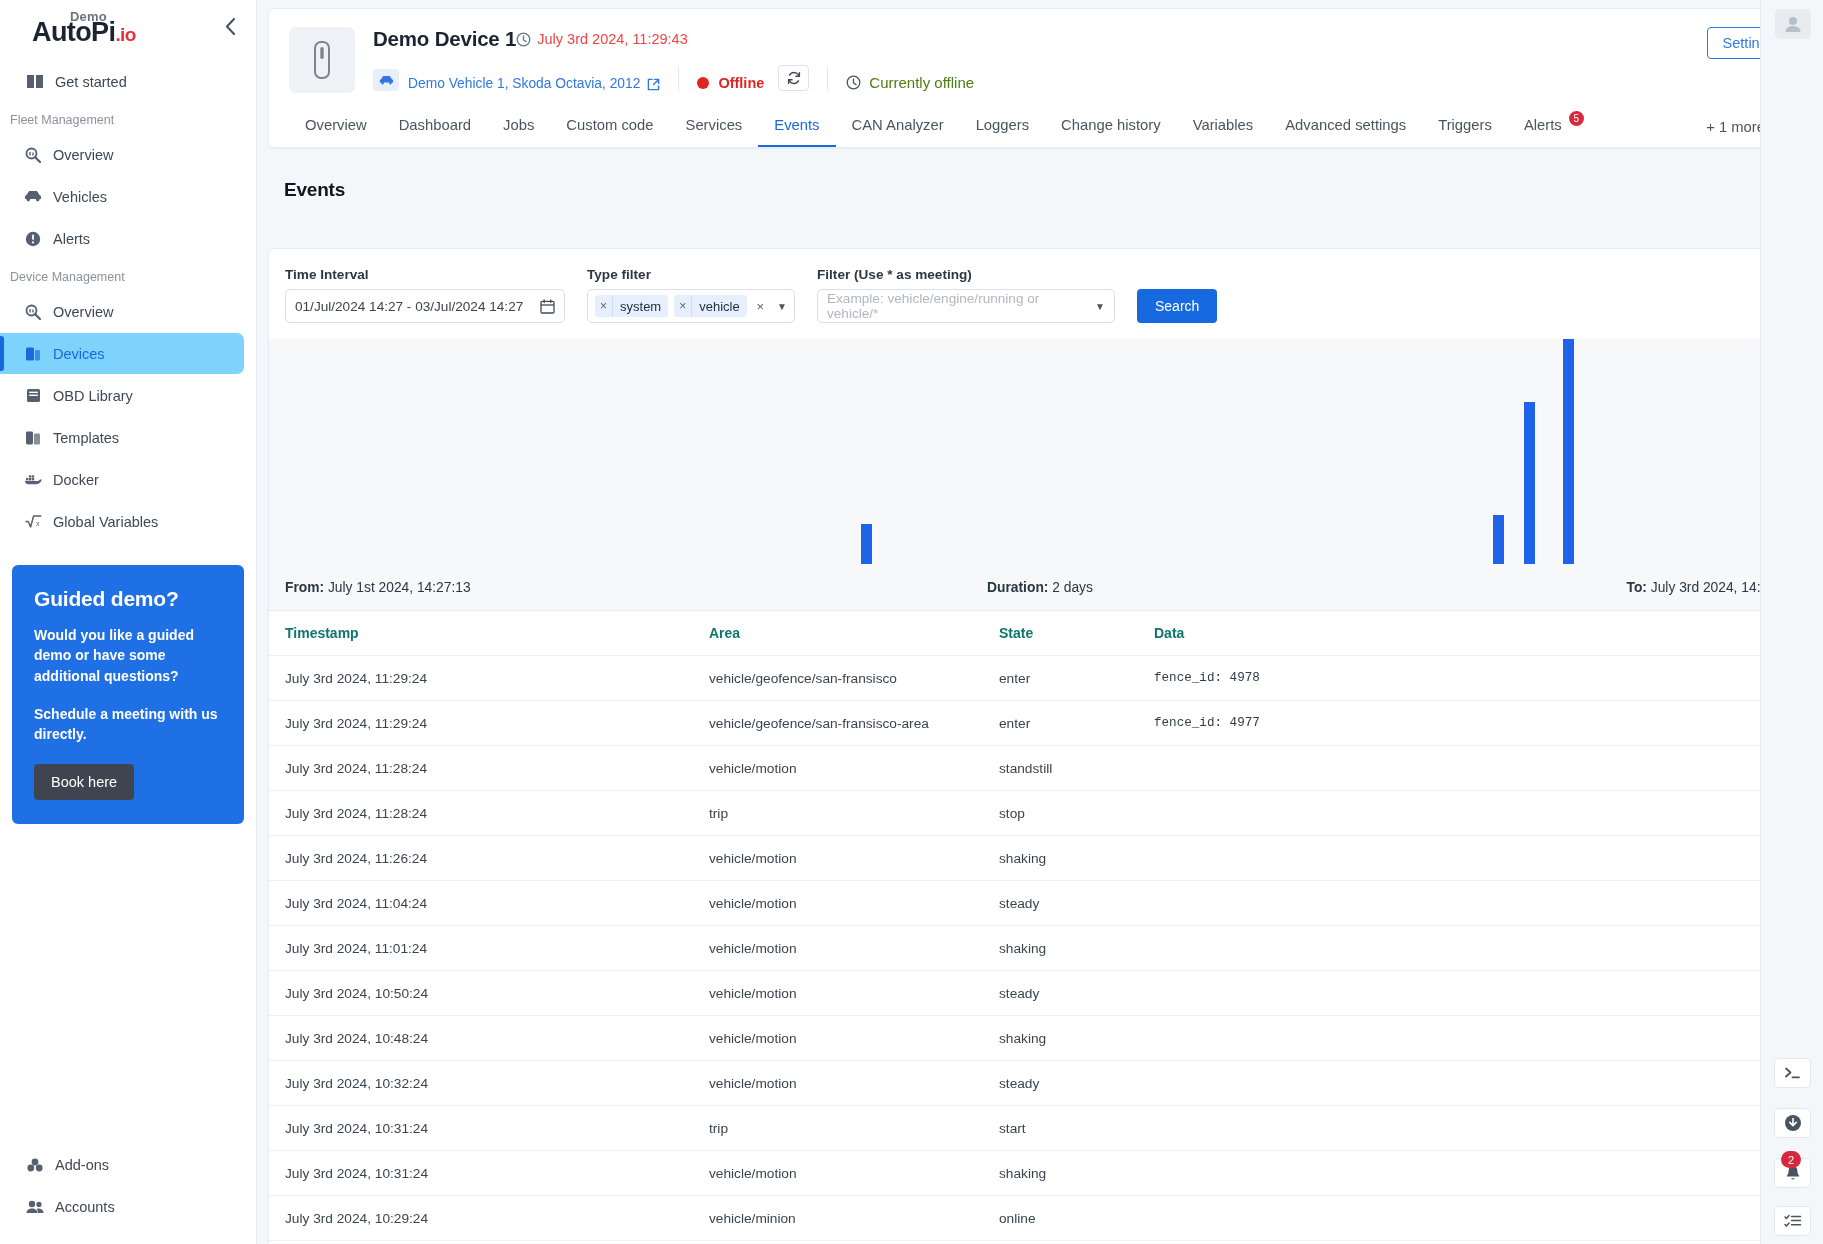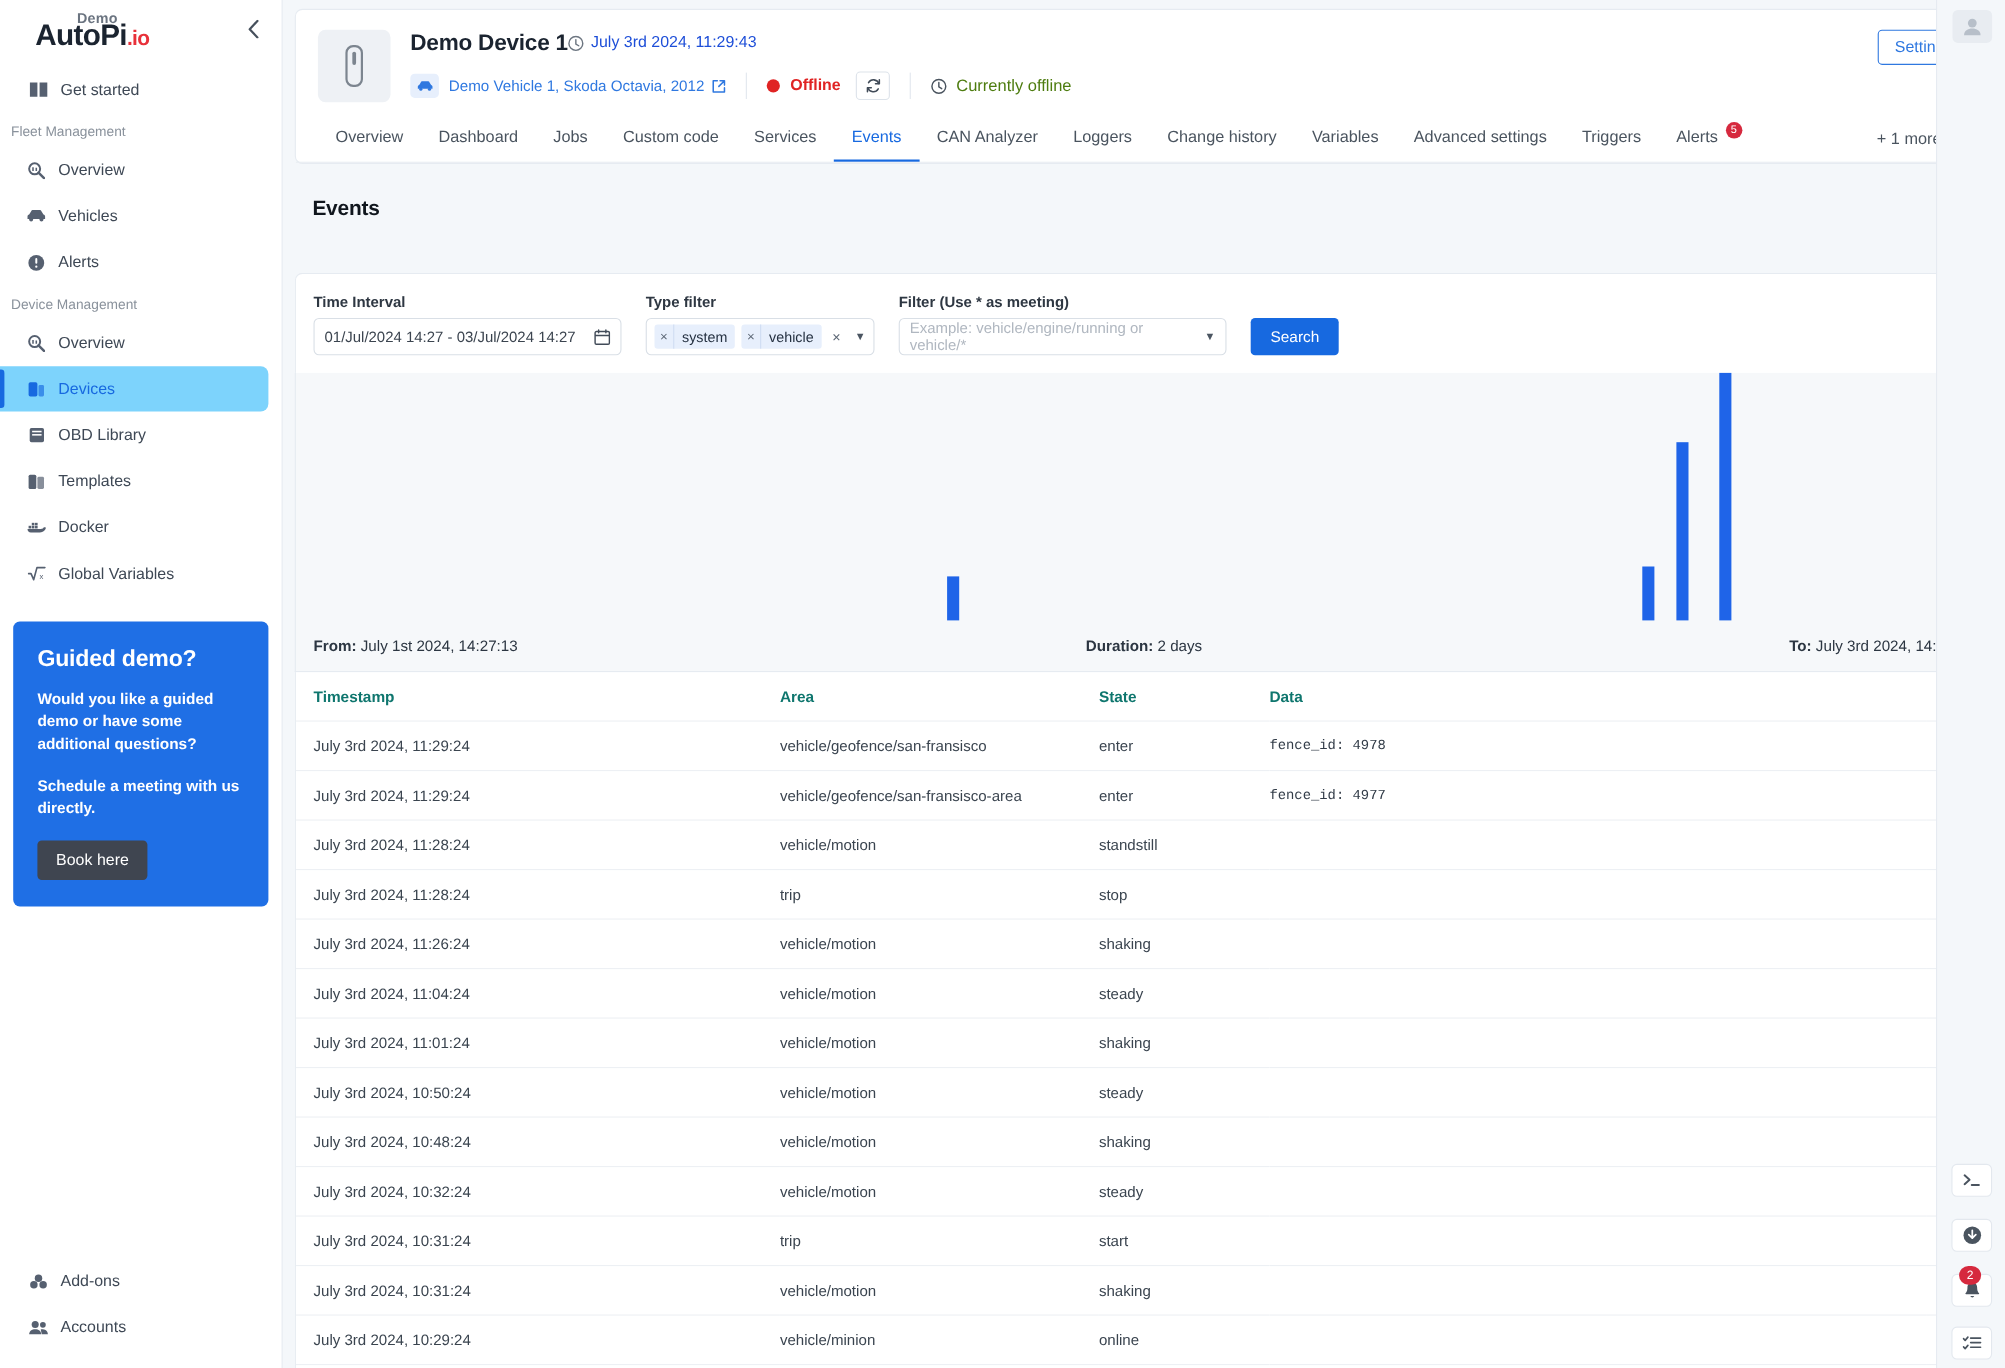--- a/index.html
+++ b/index.html
@@ -89,22 +89,22 @@
   }
   .device-card { padding: 0; }
   .device-top { display:flex; padding: 18px 20px 0 20px; }
   .device-thumb {
     width: 66px; height: 66px; border-radius: 7px; background:#eef1f5;
     display:flex; align-items:center; justify-content:center; flex:0 0 66px;
   }
   .device-info { margin-left: 18px; flex: 1 1 auto; }
   .device-title-row { display:flex; align-items:center; gap: 0; }
   .device-title { font-size: 20.5px; font-weight: bold; color:#1b2430; letter-spacing:-.2px;}
-  .device-ts { font-size: 14.5px; color:#1d4ed8; display:flex; align-items:center; gap:6px;}
-  .device-meta { display:flex; align-items:center; gap: 0; margin-top: 14px; }
+  .device-ts { font-size: 14.5px; color:#ef4444; display:flex; align-items:center; gap:6px;}
+  .device-meta { display:flex; align-items:flex-end; gap: 0; margin-top: 14px; }
   .veh-chip {
     width:26px;height:22px;border-radius:4px;background:#e7effc;
     display:flex;align-items:center;justify-content:center;margin-right:9px;
   }
   .veh-link { font-size: 13.8px; color:#2f78e0; text-decoration:none; cursor:pointer;}
   .ext-ico { margin-left: 7px; color:#2f78e0; display:inline-flex; }
   .vsep { width:1px; height:24px; background:#e2e7ee; margin: 0 18px; }
   .status { display:flex; align-items:center; gap:9px; font-size:14.5px; font-weight:bold; color:#e02424; }
   .status .dot { width:12px;height:12px;border-radius:50%;background:#e02424; }
   .refresh-btn {

